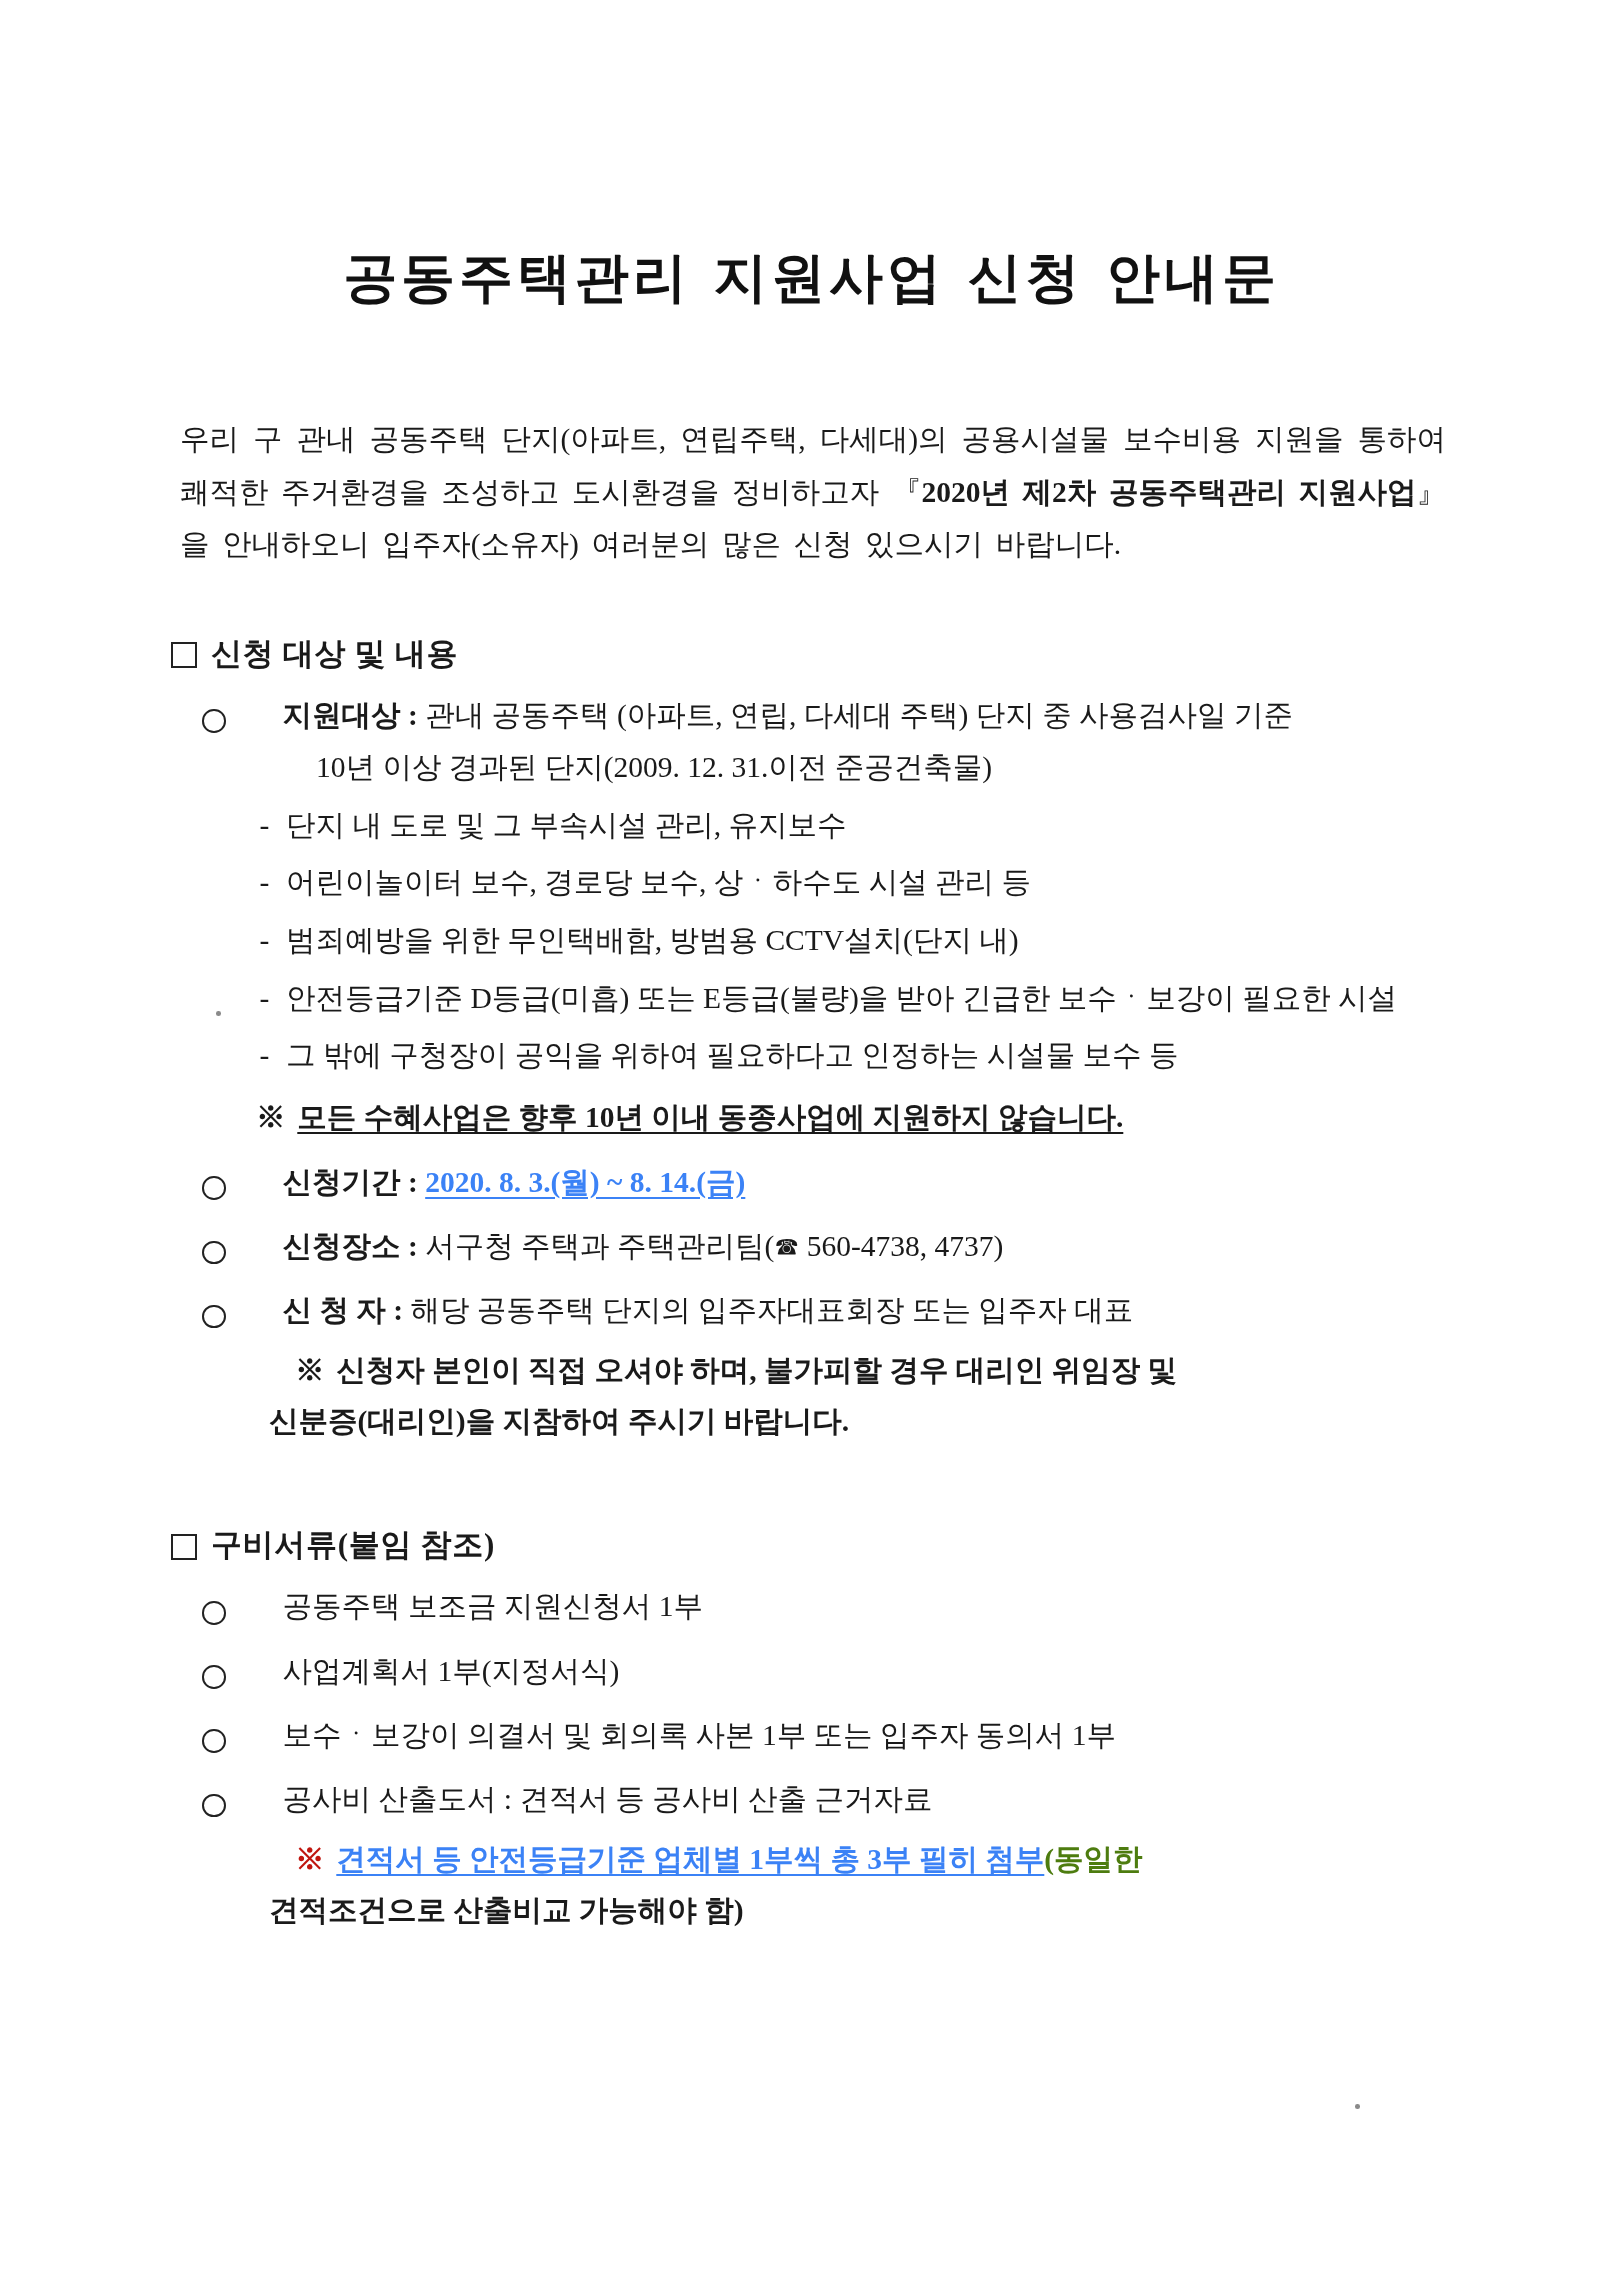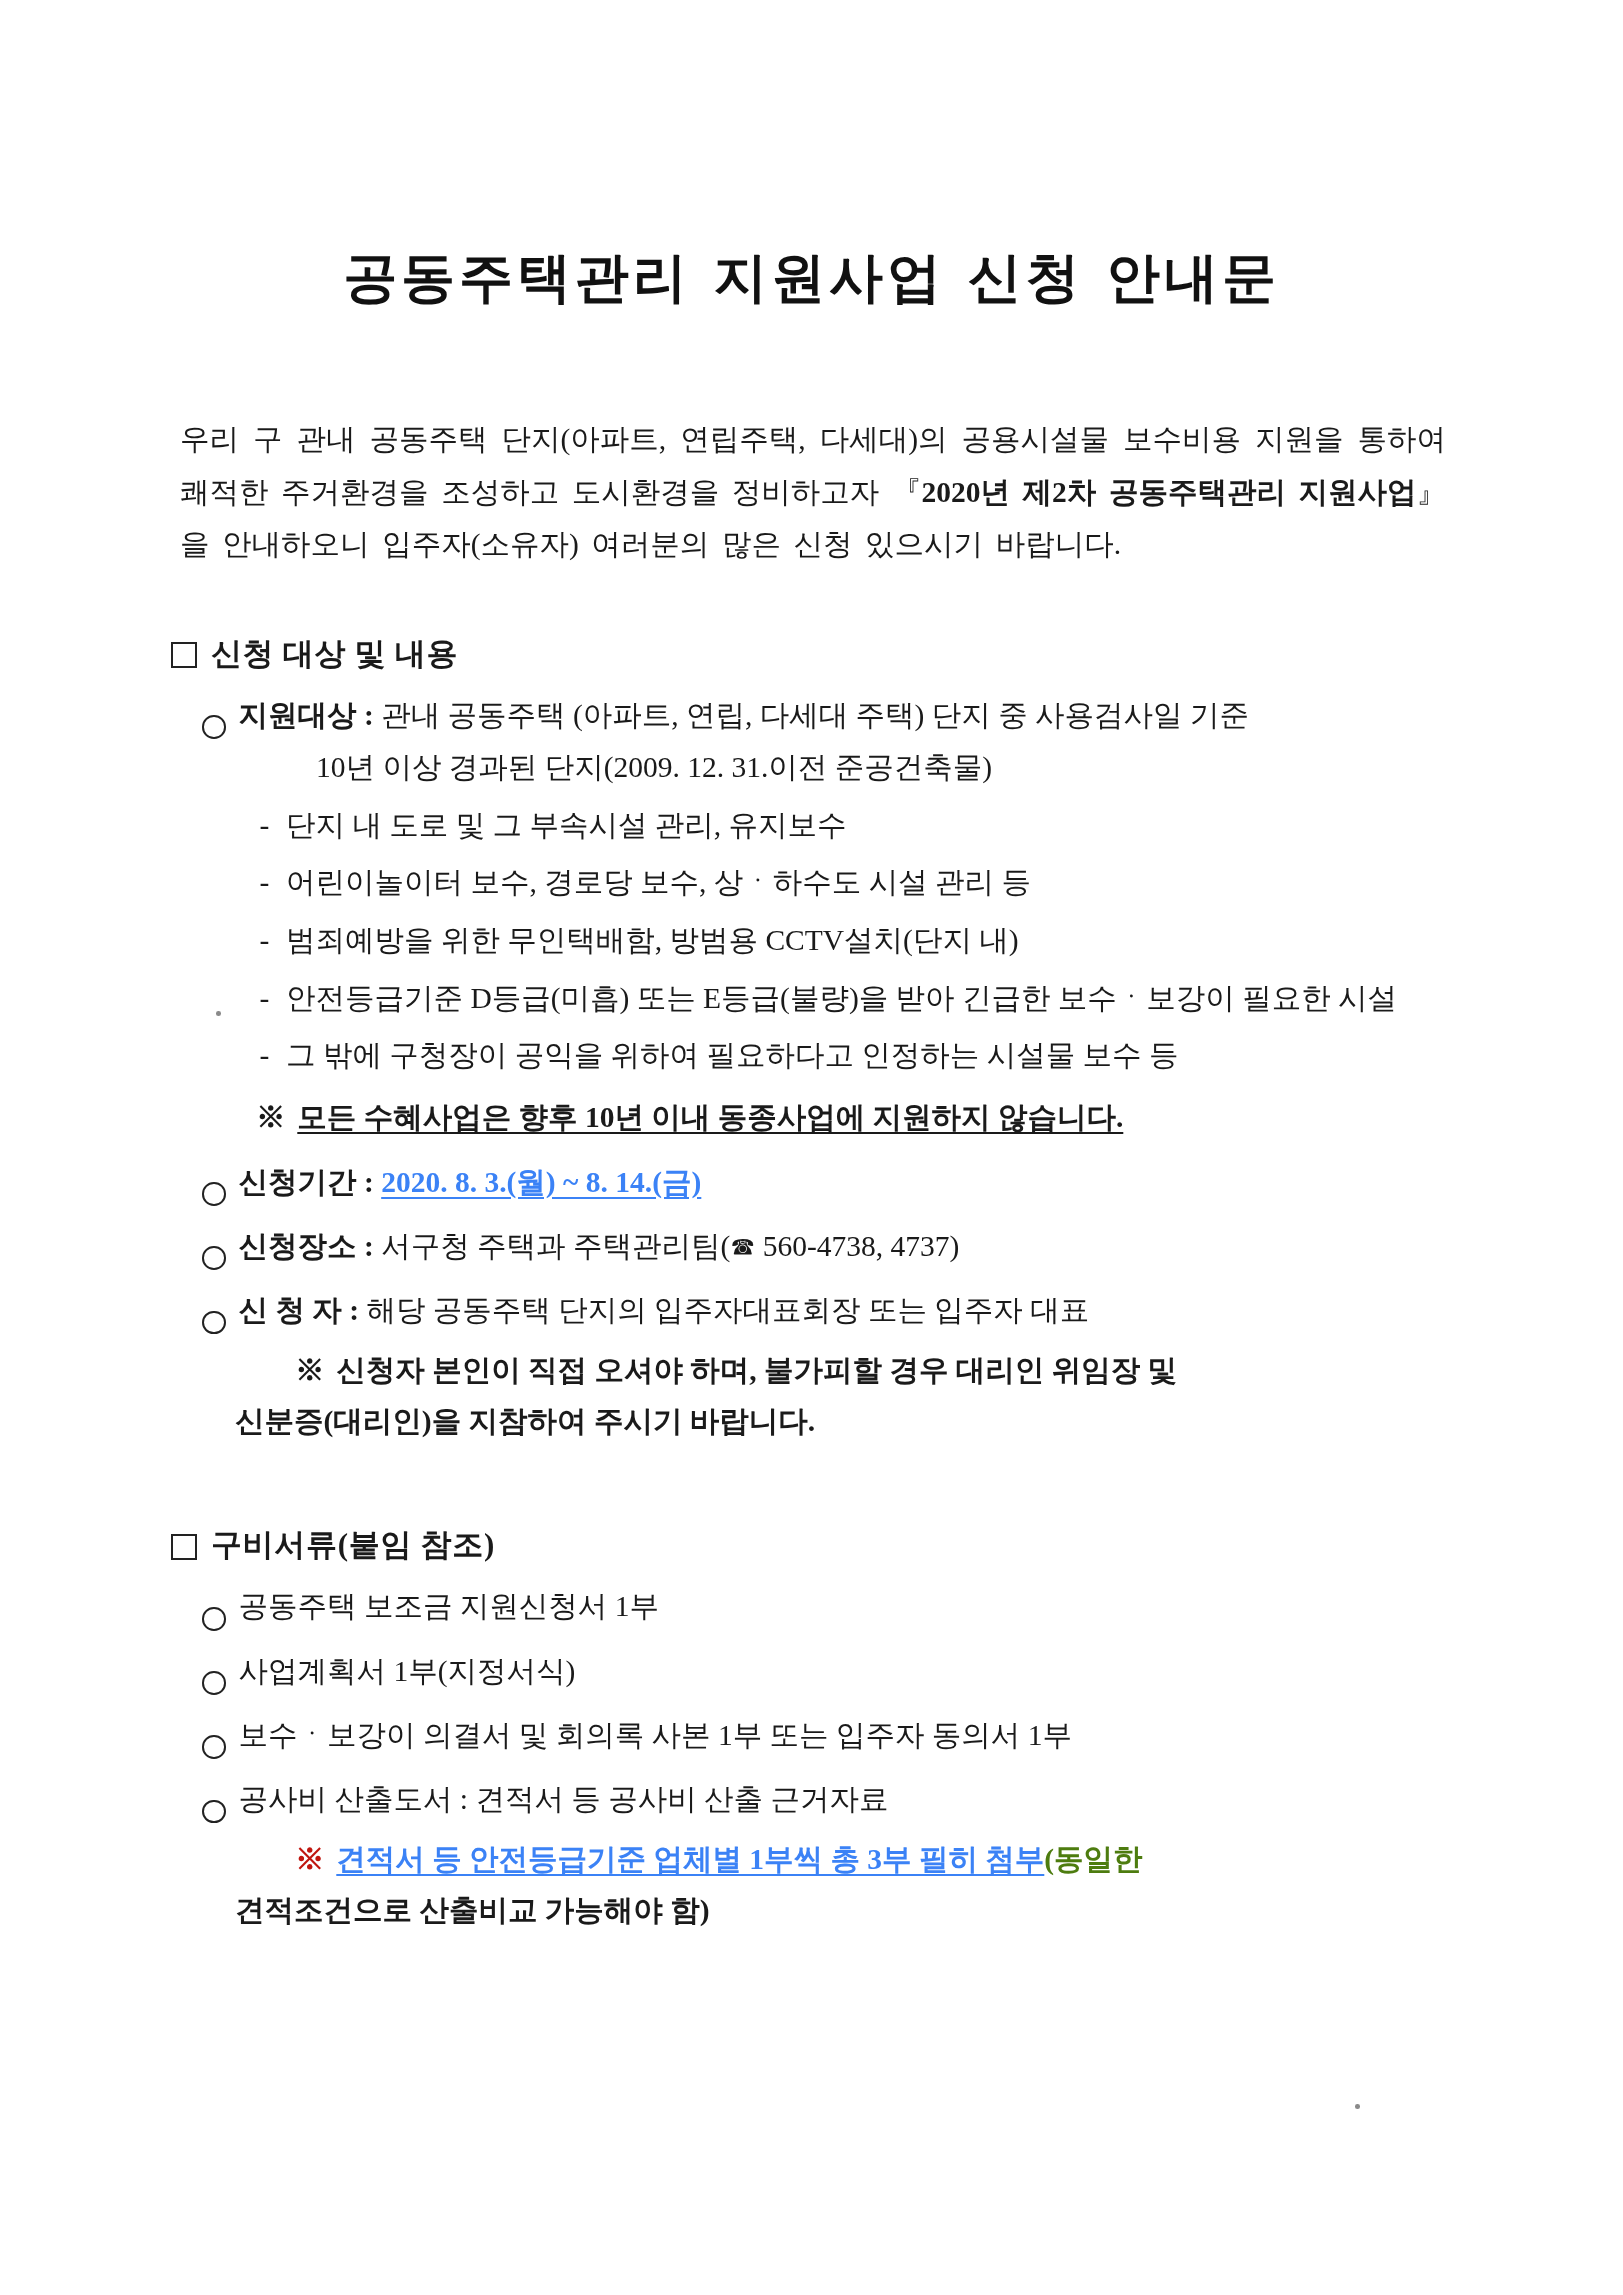--- a/index.html
+++ b/index.html
@@ -60,25 +60,26 @@
     display: inline-block;
     width: 22px;
     height: 22px;
     border: 2px solid #222;
     margin-right: 14.4px;
     margin-top: 9.2px;
     flex: none;
   }
   .lvl1 {
     display: flex;
-    align-items: flex-end;
+    align-items: center;
     font-size: 29.5px;
     margin-top: 17px;
     margin-left: 38px;
     line-height: 1.6;
+    gap: 44px;
   }
   .circle {
     flex: none;
     display: inline-block;
     width: 19.6px;
     height: 19.6px;
     border: 2px solid #222;
     border-radius: 50%;
     margin-right: 13px;
     margin-top: 11.8px;
@@ -139,21 +140,21 @@
     font-size: 29.5px;
     margin-top: 13px;
     margin-left: 131px;
     line-height: 1.62;
     font-weight: bold;
   }
   .note2 .star { flex: none; margin-right: 11.8px; }
   .note2 .txt { max-width: 1152px; }
   .note2 .tail { font-weight: bold; color: #4d7c0f; }
   .sub-line {
-    margin-left: 71px;
+    margin-left: 105px;
     font-size: 29.5px;
     line-height: 1.62;
     margin-top: 2.6px;
     font-weight: bold;
   }
   .speck {
     position: absolute;
     width: 4.6px; height: 4.6px;
     background: #8a8a8a;
     border-radius: 50%;

